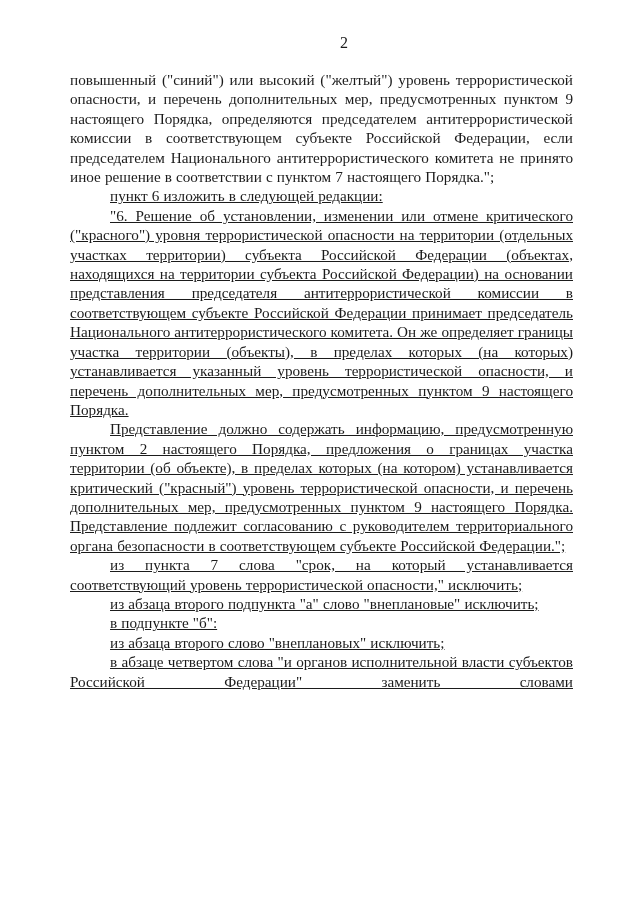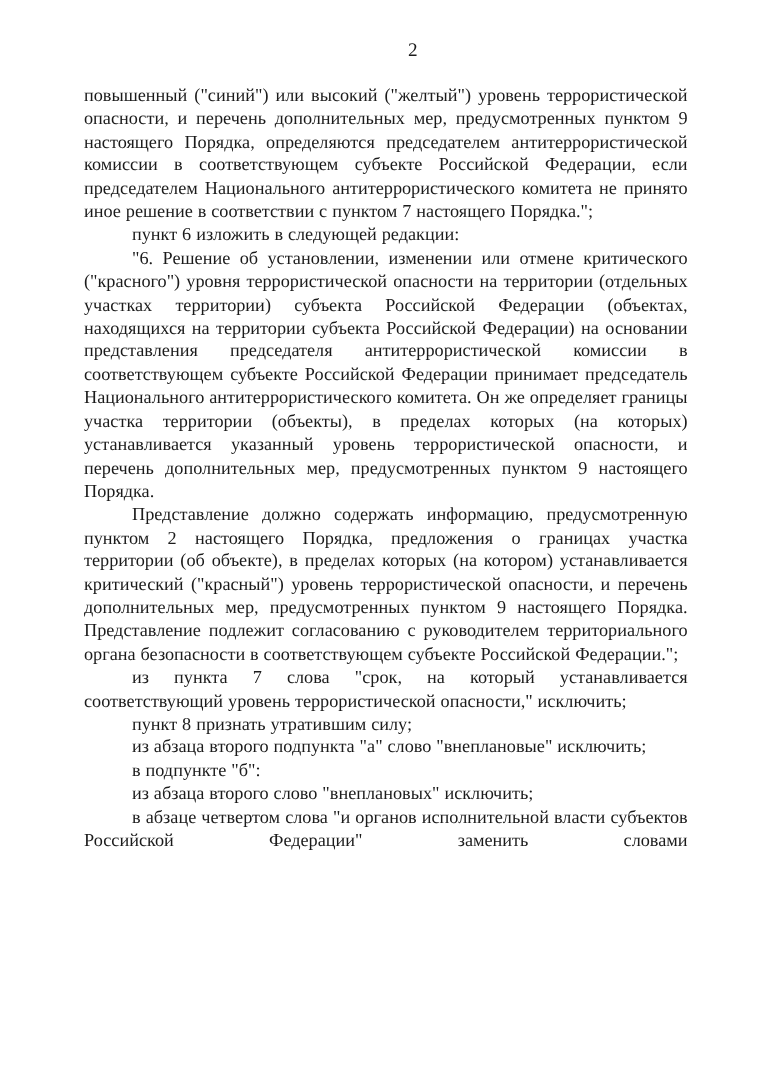--- a/index.html
+++ b/index.html
@@ -36,35 +36,35 @@
     text-align: justify;
     hyphens: none;
     word-spacing: 0.02em;
   }
   .doc-body p {
     margin: 0;
     padding: 0;
   }
   .doc-body p.indent {
     text-indent: 40px;
+    text-decoration: underline;
   }
   .doc-body p.spread-last {
     text-align-last: justify;
   }
 </style>
 </head>
 <body>
 
 <div class="page">
   <div class="page-number">2</div>
   <div class="doc-body" id="doc-body">
       <p>повышенный ("синий") или высокий ("желтый") уровень террористической опасности, и перечень дополнительных мер, предусмотренных пунктом 9 настоящего Порядка, определяются председателем антитеррористической комиссии в соответствующем субъекте Российской Федерации, если председателем Национального антитеррористического комитета не принято иное решение в соответствии с пунктом 7 настоящего Порядка.";</p>
       <p class="indent">пункт 6 изложить в следующей редакции:</p>
       <p class="indent">"6. Решение об установлении, изменении или отмене критического ("красного") уровня террористической опасности на территории (отдельных участках территории) субъекта Российской Федерации (объектах, находящихся на территории субъекта Российской Федерации) на основании представления председателя антитеррористической комиссии в соответствующем субъекте Российской Федерации принимает председатель Национального антитеррористического комитета. Он же определяет границы участка территории (объекты), в пределах которых (на которых) устанавливается указанный уровень террористической опасности, и перечень дополнительных мер, предусмотренных пунктом 9 настоящего Порядка.</p>
       <p class="indent">Представление должно содержать информацию, предусмотренную пунктом 2 настоящего Порядка, предложения о границах участка территории (об объекте), в пределах которых (на котором) устанавливается критический ("красный") уровень террористической опасности, и перечень дополнительных мер, предусмотренных пунктом 9 настоящего Порядка. Представление подлежит согласованию с руководителем территориального органа безопасности в соответствующем субъекте Российской Федерации.";</p>
       <p class="indent">из пункта 7 слова "срок, на который устанавливается соответствующий уровень террористической опасности," исключить;</p>
-      <p class="indent">пункт 8 признать утратившим силу;</p>
       <p class="indent">из абзаца второго подпункта "а" слово "внеплановые" исключить;</p>
       <p class="indent">в подпункте "б":</p>
       <p class="indent">из абзаца второго слово "внеплановых" исключить;</p>
       <p class="indent spread-last">в абзаце четвертом слова "и органов исполнительной власти субъектов Российской Федерации" заменить словами</p>
     </div>
 </div>
 
 </body></html>

